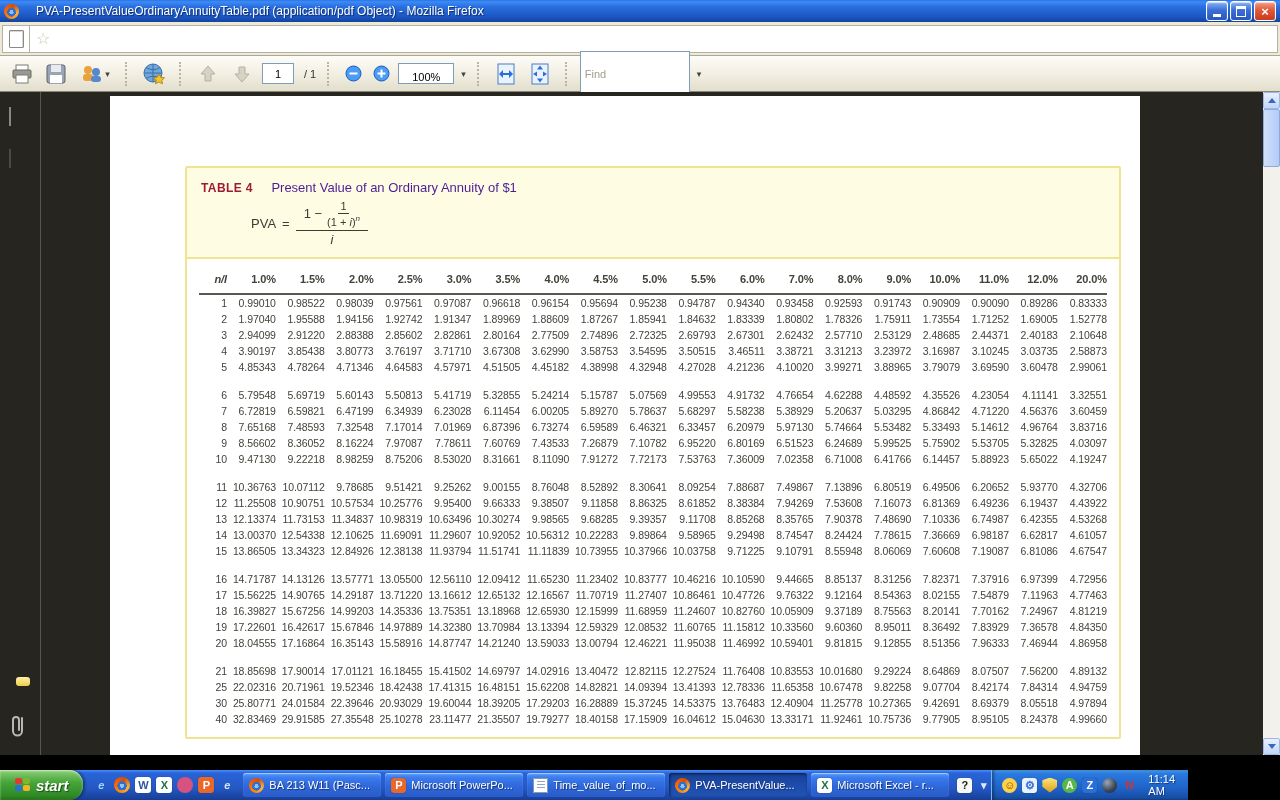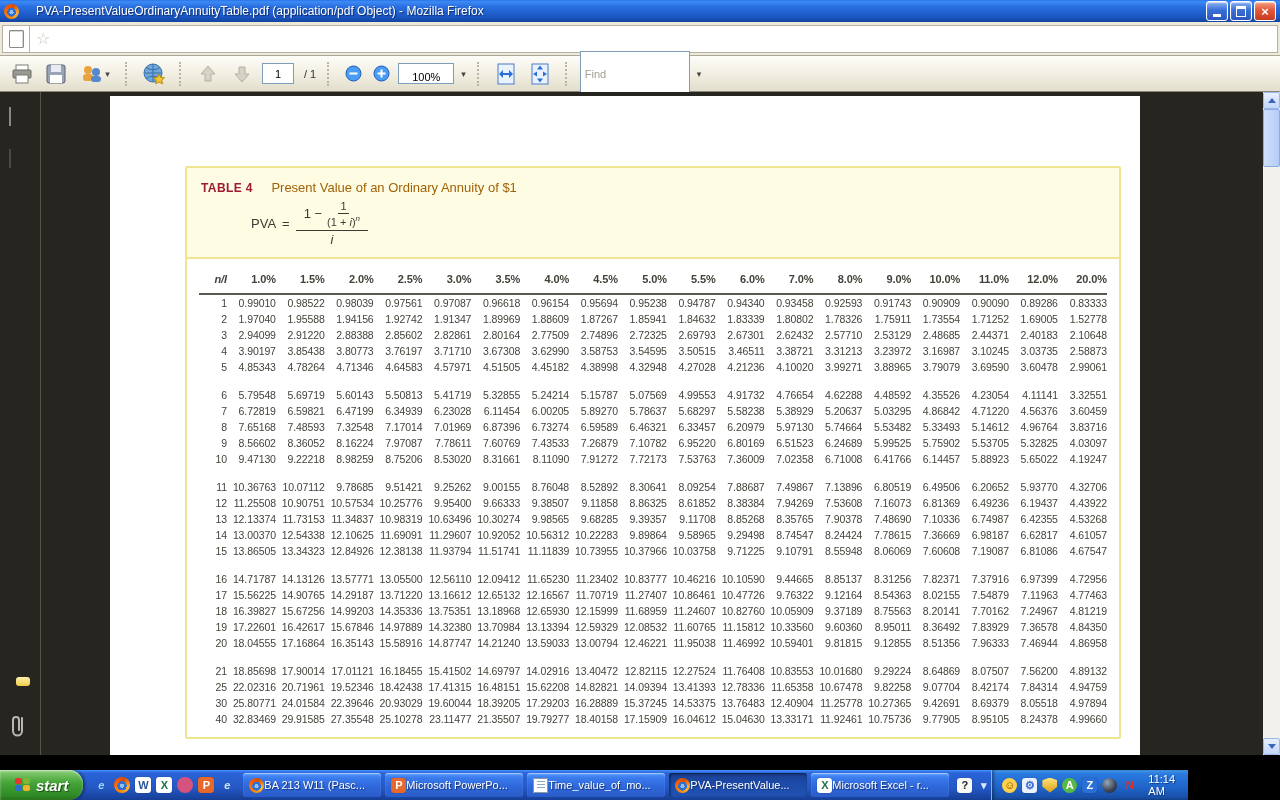--- a/index.html
+++ b/index.html
@@ -53,21 +53,21 @@
   .layers-glyph{width:15px;height:14px;background:#6f6f68;border:1px solid #4a4a44;box-shadow:5px -4px 0 -1px #55554e;}
   .bubble{width:18px;height:11px;background:linear-gradient(#f7df6a,#e8b820);border-radius:3px;position:relative;}
   .bubble::after{content:"";position:absolute;left:7px;top:-7px;width:14px;height:9px;border-radius:3px;
     background:linear-gradient(#fdf0a8,#f0ce4a);}
   #pdf-page{position:absolute;left:110px;top:4px;width:1030px;height:659px;background:#fff;}
 
   
   #table-block{position:absolute;left:75px;top:70px;width:936px;border:2px solid #efe48f;border-radius:2px;background:#fff;box-sizing:border-box;}
   #table-header-box{background:#fffce4;border-bottom:2px solid #efe48f;padding:10px 14px 8px;}
   #tbl-label{color:#9e1b32;font-weight:bold;font-size:12px;letter-spacing:.4px;}
-  #tbl-title{color:#a16207;font-size:13px;margin-left:14px;}
+  #tbl-title{color:#4c1d95;font-size:13px;margin-left:14px;}
   #formula{margin:4px 0 2px 50px;display:flex;align-items:center;font-size:13px;color:#3c3c35;}
   #formula .lhs{margin-right:6px;}
   .frac{display:inline-flex;flex-direction:column;align-items:center;}
   .frac .fnum{display:flex;align-items:center;gap:5px;padding:0 8px 2px;border-bottom:1px solid #3c3c35;}
   .frac .fden{padding-top:1px;font-style:italic;}
   .innerfrac{display:inline-flex;flex-direction:column;align-items:center;font-size:11px;}
   .innerfrac .inum{padding:0 2px 1px;border-bottom:1px solid #3c3c35;}
   .innerfrac sup{font-size:8px;font-style:italic;}
   .ivar{font-style:italic;}
 
@@ -110,21 +110,21 @@
     font-family:"Liberation Sans",sans-serif;font-weight:bold;font-size:11px;line-height:1;}
   .k-circle{border-radius:50%;}
   .k-square{border-radius:3px;box-shadow:0 0 1px rgba(0,0,0,.6);}
   .k-plain{background:transparent;}
   .k-firefox{border-radius:50%;background:radial-gradient(circle at 50% 55%,#8fc0f0 0 18%,#2f6fd0 19% 38%,rgba(0,0,0,0) 40%),
     conic-gradient(from 200deg,#ff8a00,#ff5f00,#d84d00,#ffb340,#ff8a00);}
   .k-shield{clip-path:polygon(50% 0,100% 18%,100% 62%,50% 100%,0 62%,0 18%);}
   .k-doc{background:#fff;border-radius:1px;box-shadow:inset 0 0 0 1px #8a98a8;}
   .k-doc::after{content:"";width:8px;height:8px;background:repeating-linear-gradient(180deg,#88a8cc 0 1px,transparent 1px 3px);}
   #task-buttons{display:flex;align-items:center;gap:4px;}
-  .taskbtn{width:138px;height:24px;border-radius:3px;display:flex;align-items:center;padding:0 6px;box-sizing:border-box;
+  .taskbtn{width:138px;height:24px;border-radius:3px;display:flex;align-items:center;gap:5px;padding:0 6px;box-sizing:border-box;
     background:linear-gradient(180deg,#5b9bf8,#3a7bee 20%,#2e66d8 60%,#2a5cc8);box-shadow:inset 0 1px 1px rgba(255,255,255,.5);cursor:default;}
   .taskbtn.active{background:linear-gradient(180deg,#1a3f8f,#1c4aa8 40%,#2153b4);box-shadow:inset 1px 1px 3px rgba(0,0,0,.55);text-align:right;}
   .taskbtn .tlabel{color:#fff;font-size:11px;white-space:nowrap;overflow:hidden;text-overflow:ellipsis;text-shadow:1px 1px 1px #123072;}
   #tray-extras{display:flex;align-items:center;gap:4px;margin-left:8px;}
   #tray{margin-left:auto;height:30px;display:flex;align-items:center;gap:5px;padding:0 12px 0 10px;
     background:linear-gradient(180deg,#4aa4f4 0%,#2a7ae0 12%,#1f63c8 60%,#154a9e 100%);
     border-left:1px solid #7db5ee;box-shadow:inset 2px 0 3px rgba(0,0,0,.35);}
   #tray-icons{display:flex;align-items:center;gap:5px;}
   #tray-clock{color:#fff;font-size:11px;margin-left:6px;text-shadow:1px 1px 1px #113a80;}
 

